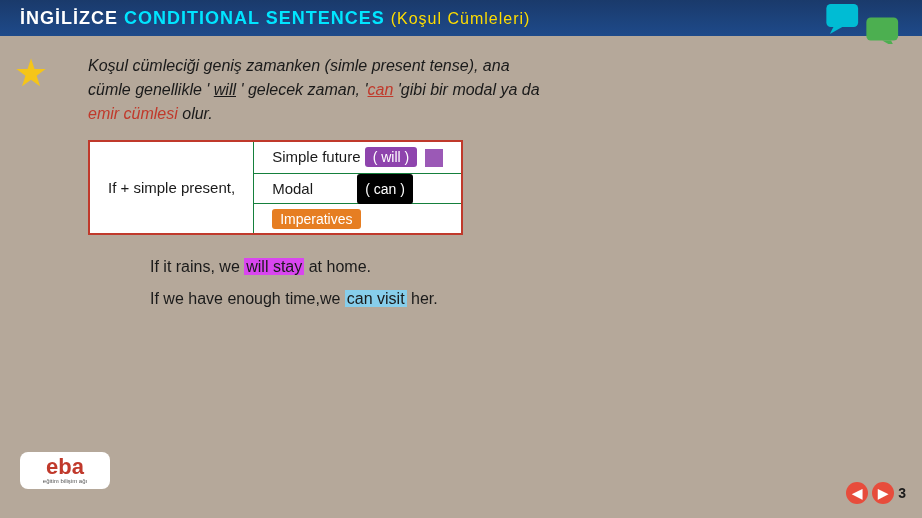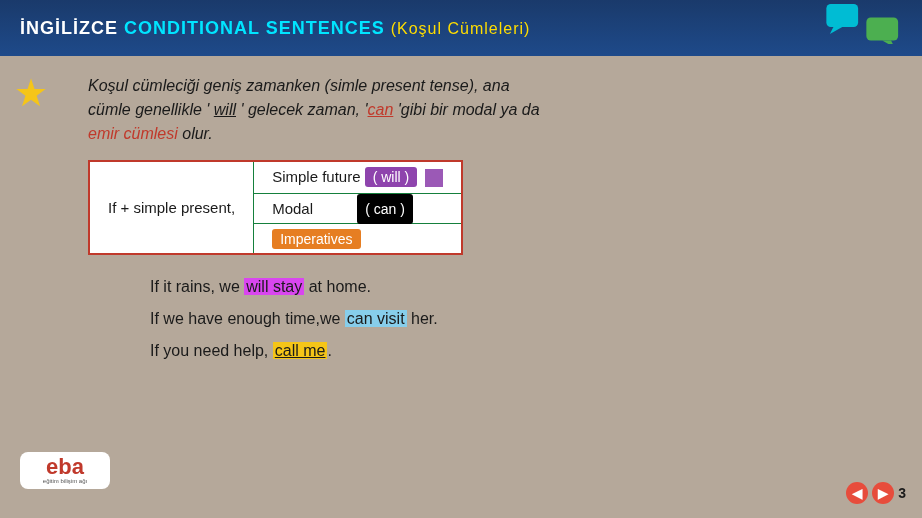--- a/index.html
+++ b/index.html
@@ -9,21 +9,21 @@
       background-color: #b5a89a;
       font-family: Arial, sans-serif;
       overflow: hidden;
       position: relative;
     }
 
     
     .header {
       background: linear-gradient(to bottom, #1a3a6b, #1e4a8a);
       width: 100%;
-      height: 56px;
+      height: 36px;
       display: flex;
       align-items: center;
       padding: 0 20px;
       position: relative;
     }
     .header-title {
       color: white;
       font-size: 18px;
       font-weight: bold;
       letter-spacing: 1px;
@@ -281,23 +281,20 @@
       </table>
   </div>
 
   <div class="examples">
     <span class="ex-line">
       <span>If it rains, we </span><span class="highlight-will-stay">will stay</span><span> at home.</span>
     </span>
     <span class="ex-line">
       <span>If we have enough time,we </span><span class="highlight-can-visit">can visit</span><span> her.</span>
     </span>
-    <span class="ex-line">
-      <span>If you need help, </span><span class="highlight-call-me">call me</span><span>.</span>
-    </span>
   </div>
 
 </div>
 
 <div class="eba-logo">
   <div class="eba-logo-inner">
     <span class="eba-text">eba</span>
     <span class="eba-subtext">eğitim bilişim ağı</span>
   </div>
 </div>

